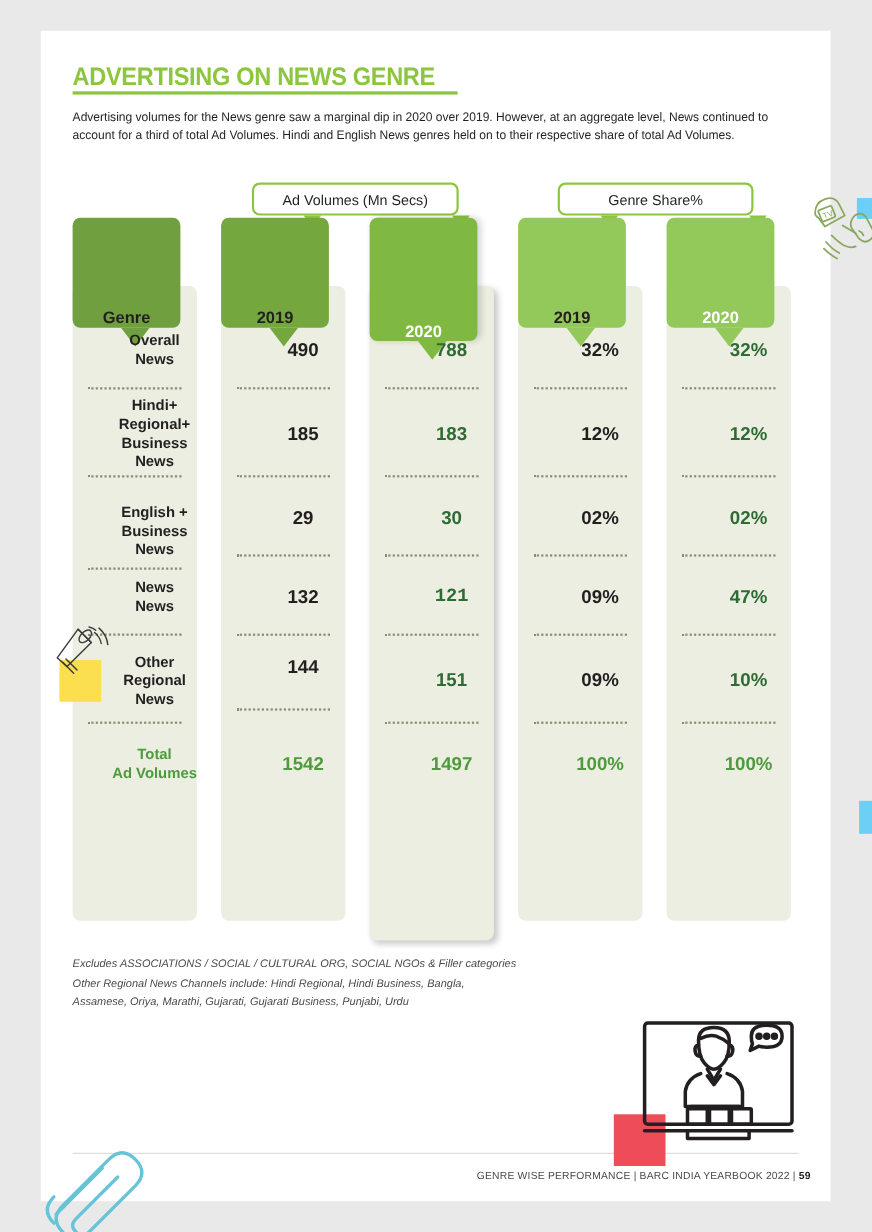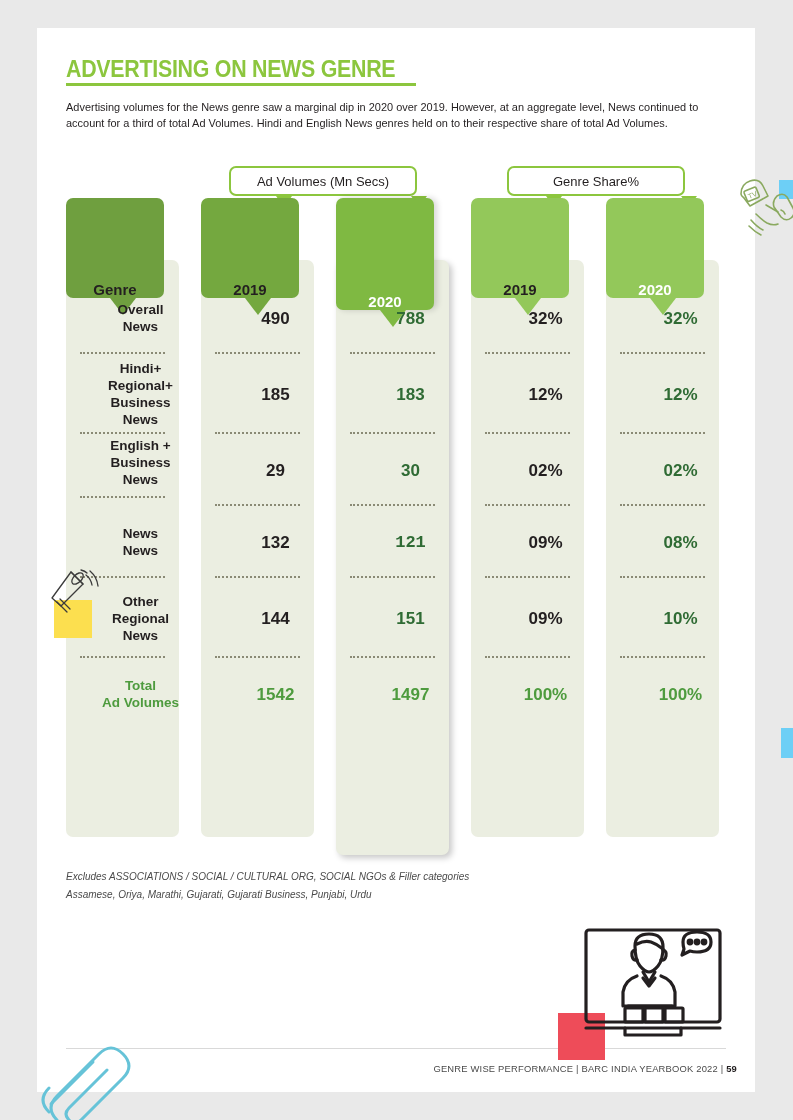--- a/index.html
+++ b/index.html
@@ -248,21 +248,21 @@
         </div>
         <div class="cell genre" style="top: 156px; height: 80px;">
           <div>
             <div>Hindi+</div>
             <div>Regional+</div>
             <div>Business</div>
             <div>News</div>
           </div>
           <div class="divider"></div>
         </div>
-        <div class="cell genre" style="top: 228px; height: 72px;">
+        <div class="cell genre" style="top: 248px; height: 72px;">
           <div>
             <div>English +</div>
             <div>Business</div>
             <div>News</div>
           </div>
           <div class="divider"></div>
         </div>
         <div class="cell genre" style="top: 308px; height: 72px;">
           <div>
             <div>News</div>
@@ -300,21 +300,21 @@
           <div class="divider"></div>
         </div>
         <div class="cell num" style="top: 236px; height: 72px;">
           <div>29</div>
           <div class="divider"></div>
         </div>
         <div class="cell num" style="top: 308px; height: 72px;">
           <div>132</div>
           <div class="divider"></div>
         </div>
-        <div class="cell num" style="top: 380px; height: 80px; justify-content: center;">
+        <div class="cell num" style="top: 368px; height: 80px; justify-content: center;">
           <div>144</div>
           <div class="divider"></div>
         </div>
         <div class="cell num total" style="top: 460px; height: 72px;">
           <div>1542</div>
         </div>
       </div>
       <div class="col highlight" style="left: 270px;">
         <div class="col-body" style="top: 62px; height: 595px;"></div>
         <div class="col-head" style="height: 112px; background: rgb(127, 185, 66); color: rgb(255, 255, 255);">
@@ -387,35 +387,36 @@
         </div>
         <div class="cell num y2020" style="top: 156px; height: 80px;">
           <div>12%</div>
           <div class="divider"></div>
         </div>
         <div class="cell num y2020" style="top: 236px; height: 72px;">
           <div>02%</div>
           <div class="divider"></div>
         </div>
         <div class="cell num y2020" style="top: 308px; height: 72px;">
-          <div>08%</div>
+          <div>47%</div>
           <div class="divider"></div>
         </div>
         <div class="cell num y2020" style="top: 380px; height: 80px;">
           <div>10%</div>
           <div class="divider"></div>
         </div>
         <div class="cell num total" style="top: 460px; height: 72px;">
           <div>100%</div>
         </div>
       </div>
     </div>
 
   <div class="footnotes">
     <div>Excludes ASSOCIATIONS / SOCIAL / CULTURAL ORG, SOCIAL NGOs &amp; Filler categories</div>
+    <div>Other Regional News Channels include: Hindi Regional, Hindi Business, Bangla,</div>
     <div>Assamese, Oriya, Marathi, Gujarati, Gujarati Business, Punjabi, Urdu</div>
   </div>
 
   <div class="footer-rule"></div>
   <div class="footer">
     <span>GENRE WISE PERFORMANCE | BARC INDIA YEARBOOK 2022 | </span><b>59</b>
   </div>
 
   <div class="deco sq-yellow"></div>
   <div class="deco sq-cyan-tv"></div>

